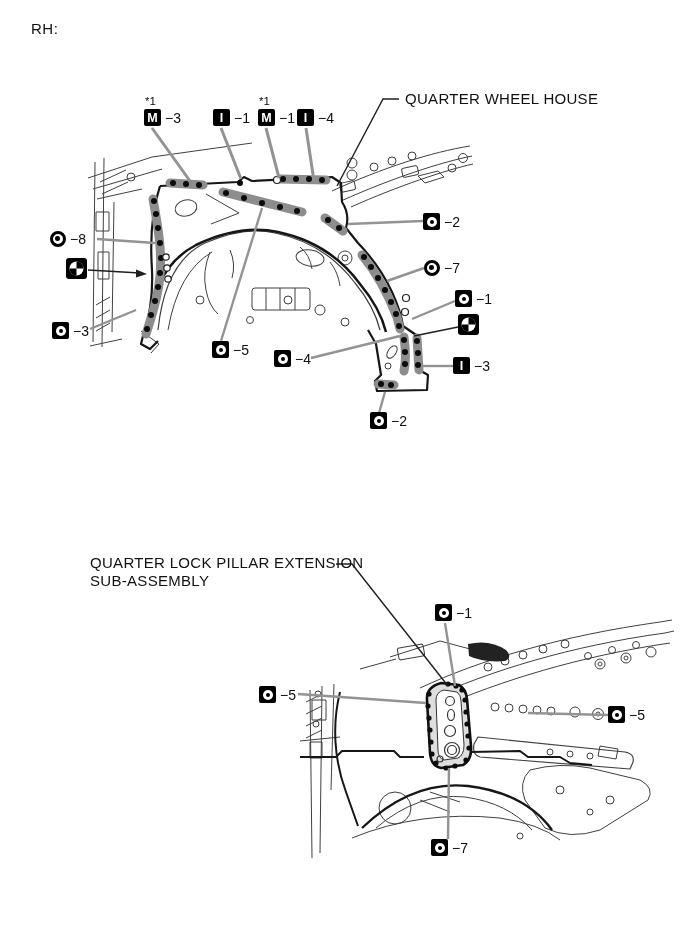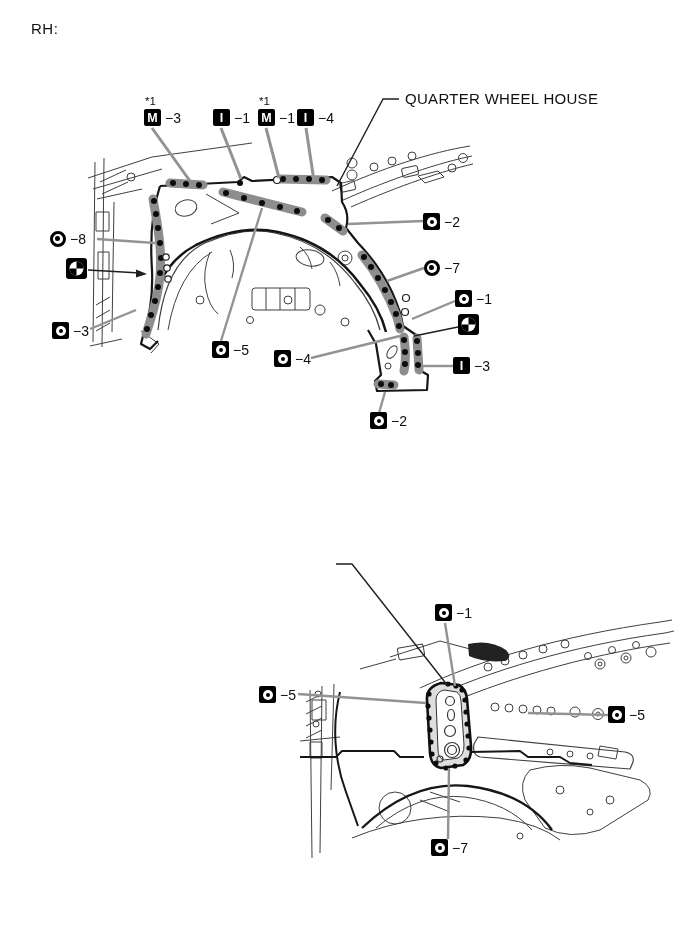--- a/index.html
+++ b/index.html
@@ -252,20 +252,24 @@
       <path d="M336,564 L352,564 L448,686"></path>
       <path d="M88,270 L140,273"></path>
       <path d="M458,327 L414,336"></path>
     </g>
     <polygon points="147,274 136,269.5 136,277.5" fill="#1f1f1f"></polygon>
   </svg>
 
   <div class="partlabel" style="left:405px;top:90px">
     <div>QUARTER WHEEL HOUSE</div>
   </div>
+  <div class="partlabel" style="left:90px;top:554px">
+    <div>QUARTER LOCK PILLAR EXTENSION</div>
+    <div>SUB-ASSEMBLY</div>
+  </div>
 
   <div class="callout" style="left:144px;top:109px">
     <span class="prefix">*1</span>
     <span class="letterbox">M</span>
     <span class="num">−3</span>
   </div>
   <div class="callout" style="left:213px;top:109px">
     <span class="letterbox">I</span>
     <span class="num">−1</span>
   </div>

